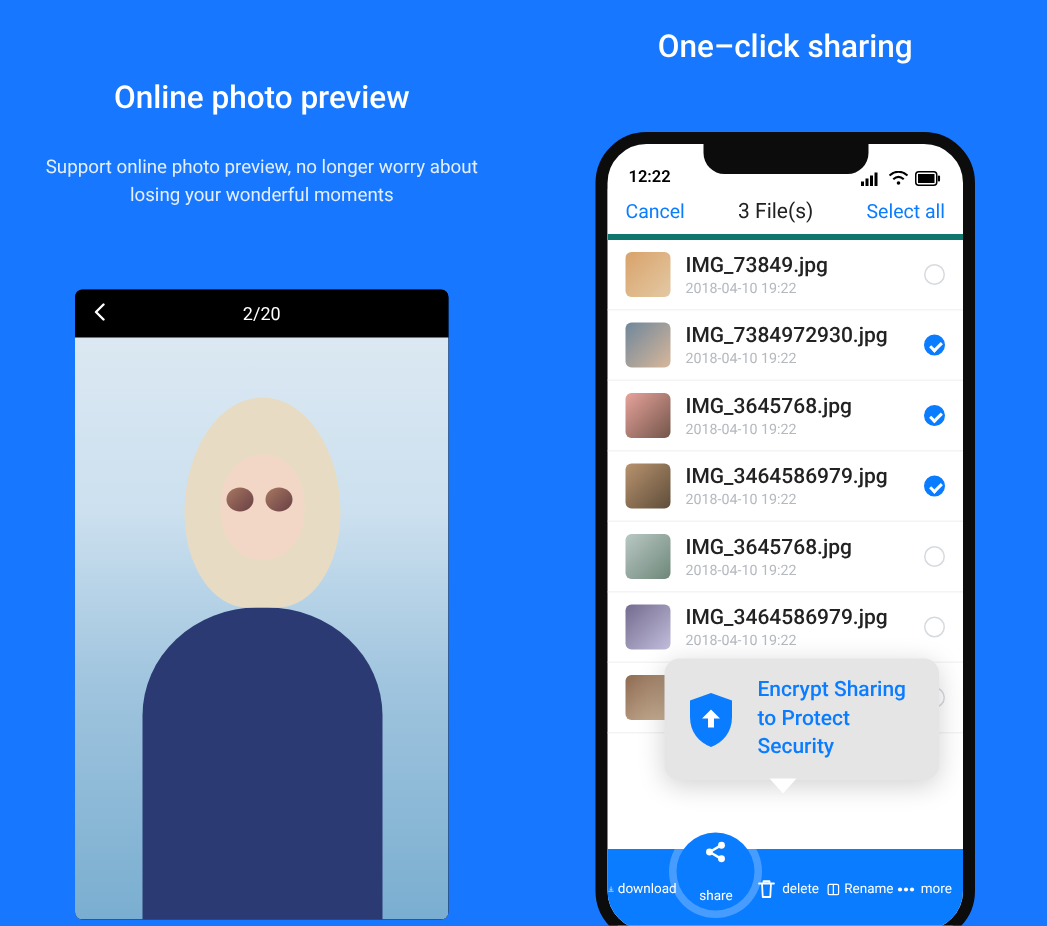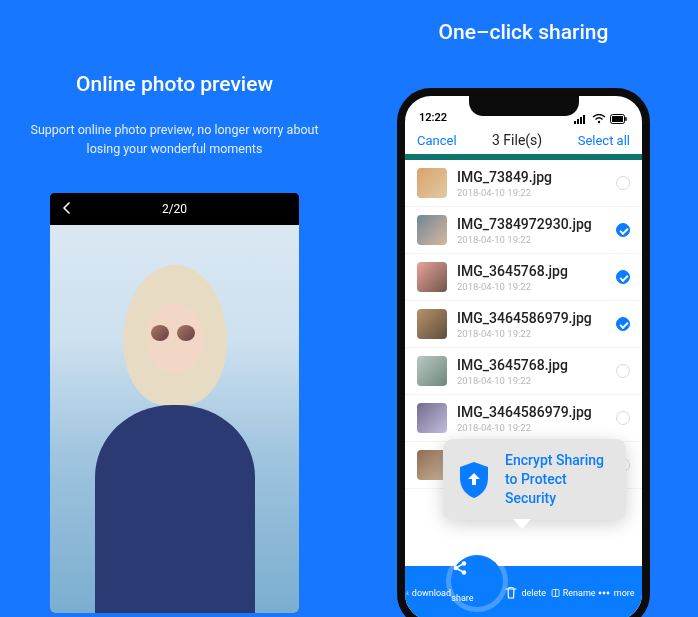--- a/index.html
+++ b/index.html
@@ -7,21 +7,21 @@
     width: 698px;
     height: 617px;
     display: flex;
     background: #1877ff;
     font-family: -apple-system, BlinkMacSystemFont, "Segoe UI", Roboto, Arial, sans-serif;
     overflow: hidden;
   }
   .panel { position: relative; height: 100%; }
   .panel-left { width: 349px; background: #1877ff; }
   .panel-right { width: 349px; background: #1877ff; }
-  .panel-title { color: #fff; font-size: 21px; font-weight: 500; text-align: center; margin-top: 72px; }
+  .panel-title { color: #fff; font-size: 21px; font-weight: 500; text-align: center; margin-top: 54px; }
   .panel-sub { color: #e3efff; font-size: 12.5px; text-align: center; margin: 24px 28px 0; line-height: 1.55; }
   .panel-right .panel-title { margin-top: 20px; }
 
   
   .device-left {
     position: absolute;
     left: 50px; right: 50px; top: 193px;
     height: 420px;
     background: #000;
     border-radius: 5px;
@@ -88,21 +88,21 @@
     border-radius: 0 0 14px 14px;
     z-index: 10;
   }
   .status-bar {
     height: 30px; display: flex; align-items: flex-end; justify-content: space-between;
     padding: 0 14px 2px; font-size: 11px; font-weight: 600; color: #000;
   }
   .status-icons { display:flex; gap:4px; align-items:center; }
   .nav-bar {
     height: 34px; display: flex; align-items: center; justify-content: space-between;
-    padding: 0 12px; border-bottom: 6px solid #0f766e; background:#fff;
+    padding: 0 12px; border-bottom: 4px solid #0f766e; background:#fff;
   }
   .nav-link { color: #0a7cff; font-size: 13px; }
   .nav-title { font-size: 14px; font-weight: 400; color:#222; }
   .file-list { }
   .file-row {
     display: flex; align-items: center; gap: 10px;
     padding: 8px 12px;
     border-bottom: 1px solid #f3f4f6;
     position: relative;
   }
@@ -134,21 +134,21 @@
   .callout-text { color:#0a7cff; font-size: 14px; line-height: 1.35; font-weight:500;}
   .shield-ico { width:34px;height:40px; }
   .bottom-bar {
     position:absolute; left:0;right:0;bottom:0; height:54px;
     background:#0a7cff; display:flex; align-items:center; justify-content:space-around;
     color:#fff; font-size:9px;
   }
   .bb-item { display:flex;flex-direction:row;align-items:center;gap:2px;width:46px;}
   .bb-share {
     width:52px;height:52px;border-radius:50%;background:#0a7cff;
-    display:flex;flex-direction:column;align-items:flex-start;justify-content:center;gap:16px;
+    display:flex;flex-direction:column;align-items:center;justify-content:center;gap:16px;
     transform:translateY(-12px);
     box-shadow: 0 0 0 5px rgba(255,255,255,0.25);
   }
   .ico16{width:16px;height:16px;}
   .ico18{width:18px;height:18px;}
 </style>
 </head>
 <body>
 
 <div class="panel panel-left">

